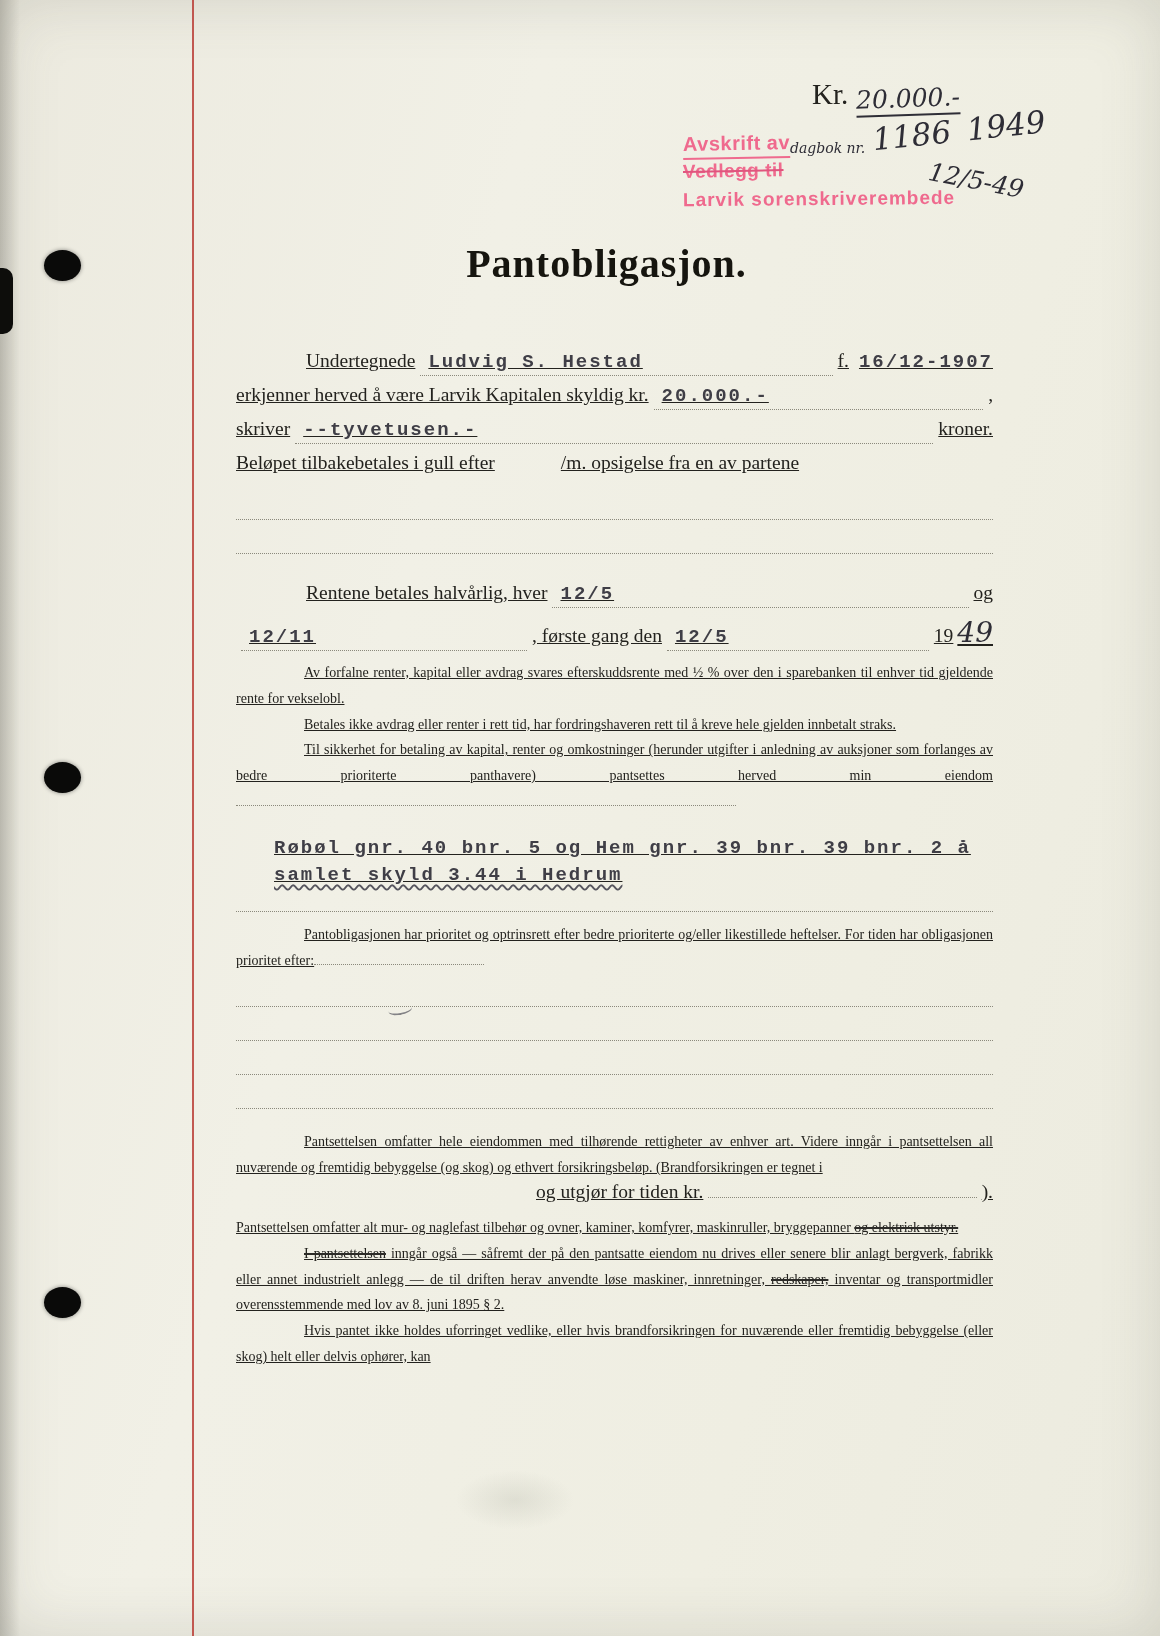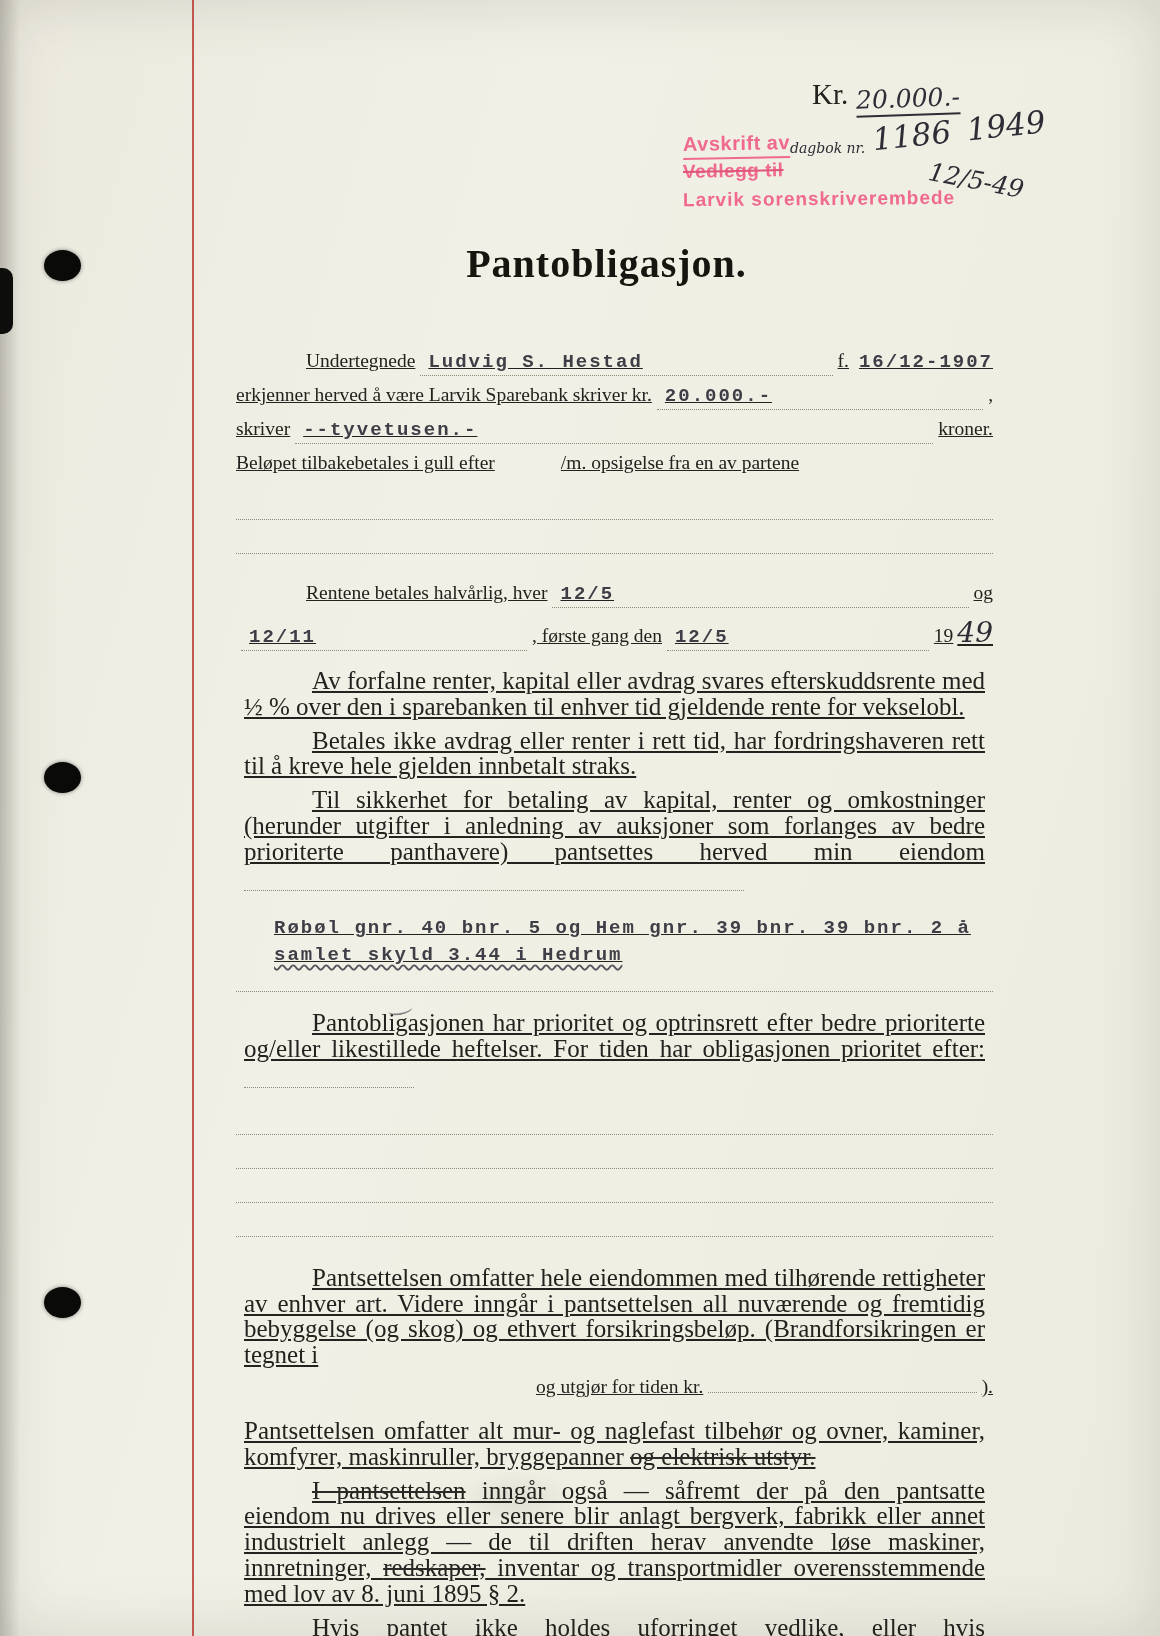--- a/index.html
+++ b/index.html
@@ -51,21 +51,21 @@
   
   .body { position:absolute; left:236px; top:350px; width:757px;text-decoration:underline; }
   .form-line { display:flex; align-items:baseline; height:34px; font-size:19.5px; }
   .indent { margin-left:70px; }
   .dots { flex:1; border-bottom:1.5px dotted #8b897c; margin:0 5px; padding:0 8px 2px;
     display:flex; align-items:center; min-width:30px; }
   .dots-fixed { flex:0 0 auto; }
   .gap60 { flex:0 0 66px; }
   .spacer300 { flex:0 0 300px; }
   .dotted-empty { height:33px; border-bottom:1.5px dotted #8b897c; }
-  .para { text-align:justify; text-indent:68px; line-height:25.8px; margin:8px; font-size:25px; }
+  .para { text-align:justify; text-indent:68px; line-height:25.8px; margin:0; font-size:14px; }
   .noindent { text-indent:0; }
   .struck { text-decoration:line-through; text-decoration-thickness:1.6px; text-decoration-color:#2c2b28; }
   .inline-dots { display:inline-block; border-bottom:1.5px dotted #8b897c; height:1em; vertical-align:baseline; }
   .prop-block { margin:20px 0 0 38px; line-height:27px; }
   .wavy { text-decoration:underline; text-decoration-style:wavy; text-decoration-color:#56555e;
     text-underline-offset:4px; text-decoration-thickness:1.5px; }
   .squiggle { position:absolute; left:388px; top:1004px; width:24px; height:9px;
     border-bottom:2px solid rgba(58,58,70,0.6); border-radius:50%; transform:rotate(-10deg); }
   .smudge { position:absolute; left:455px; top:1470px; width:120px; height:60px;
     background:radial-gradient(ellipse at center, rgba(120,125,110,0.14), rgba(120,125,110,0) 70%); }
@@ -105,21 +105,21 @@
     <div class="form-line">
       <span class="printed indent">Undertegnede</span>
       <span class="dots">
         <span class="mono fill-val">Ludvig S. Hestad</span>
       </span>
       <span class="printed">f.</span>
       <span class="mono fill-val" style="margin-left:10px;">16/12-1907</span>
     </div>
 
     <div class="form-line">
-      <span class="printed">erkjenner herved å være Larvik Sparebank skriver kr.</span>
+      <span class="printed">erkjenner herved å være Larvik Kapitalen skyldig kr.</span>
       <span class="dots">
         <span class="mono fill-val">20.000.-</span>
       </span>
       <span class="printed">,</span>
     </div>
 
     <div class="form-line">
       <span class="printed">skriver</span>
       <span class="dots">
         <span class="mono fill-val">--tyvetusen.-</span>

